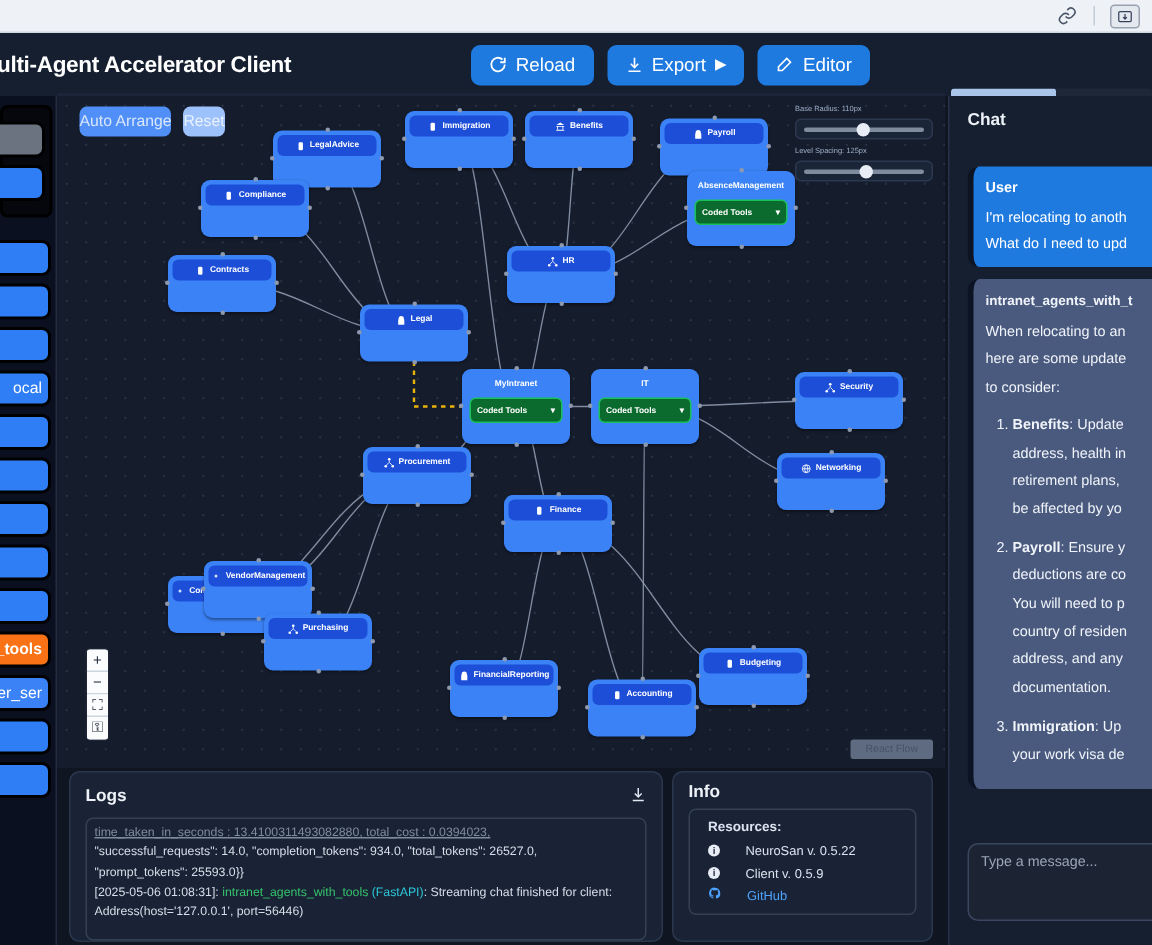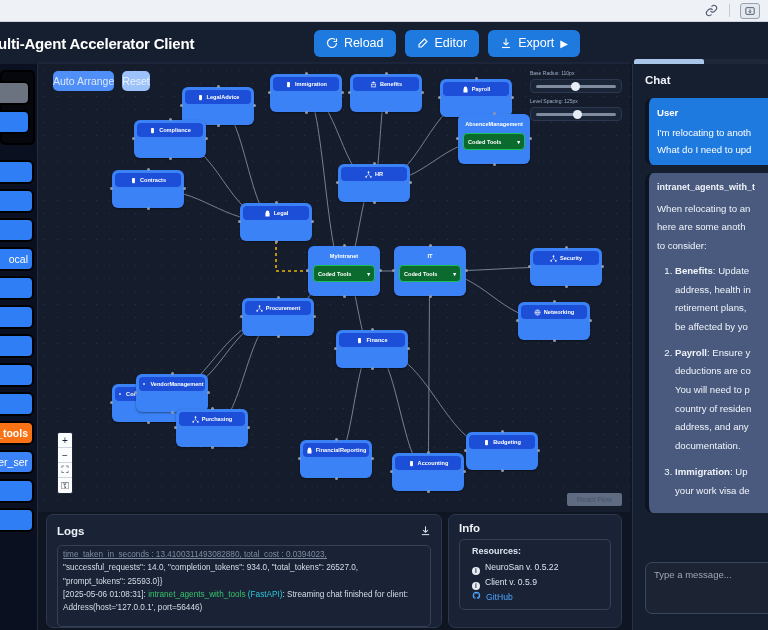--- a/index.html
+++ b/index.html
@@ -144,32 +144,32 @@
     line-height: 1.62;
   }
   .log-faded { color: #7e8ba0; text-decoration: underline; }
   .log-green { color: #35c26b; }
   .log-cyan { color: #2bc6d8; text-align: right; }
   .info-box {
     margin-top: 5px; border: 1px solid #334056; border-radius: 5px; padding: 4px 12px;
     font-size: 8.6px; color: #dbe3ef; line-height: 1.75;
   }
   .info-box b { font-size: 9px; }
-  .info-row { display: flex; align-items: flex-end; gap: 5px; }
+  .info-row { display: flex; align-items: center; gap: 17px; }
   .ibadge { width: 8px; height: 8px; border-radius: 50%; background: #e8edf5; color: #1a2335;
             font-size: 6.5px; display:flex; align-items:center; justify-content:center; font-weight:bold; }
   .glink { color: #4da3ff; }
 
   
   .chat {
     position: absolute; left: 632px; top: 64px; width: 136px; height: 566px;
     background: #161f30; border-left: 1px solid #263149; padding: 10px 0 0 12px;
     overflow: hidden;
   }
-  .chat-title { font-size: 11.5px; font-weight: bold; color: #eef2f8; margin-bottom: 12px; }
+  .chat-title { font-size: 11.5px; font-weight: bold; color: #eef2f8; margin-bottom: 25px; }
   .bubble-user {
     background: #1f7ae0; border-radius: 8px; padding: 6px 8px; width: 160px;
     border-left: 4px solid #0c1322;
     font-size: 9.6px; line-height: 1.85; color: #fff;
   }
   .bubble-user b { display: block; font-size: 9.6px; margin-bottom: 2px; }
   .bubble-agent {
     margin-top: 8px; background: #4a5a7e; border-radius: 8px; padding: 6px 8px; width: 160px;
     border-left: 4px solid #0c1322;
     font-size: 9.6px; line-height: 1.95; color: #f0f4fa;
@@ -218,35 +218,35 @@
             <svg width="12" height="12" viewBox="0 0 24 24" fill="none" stroke="currentColor" stroke-width="2.4">
               <path d="M21 12a9 9 0 11-3-6.7"></path>
               <path d="M21 3v6h-6"></path>
             </svg>
           </span>
         <span>Reload</span>
       </button>
       <button class="hbtn">
         <span>
             <svg width="12" height="12" viewBox="0 0 24 24" fill="none" stroke="currentColor" stroke-width="2.2">
-              <path d="M4 20h5l11-11-5-5L4 15v5z"></path>
-            </svg>
-          </span>
-        <span>Editor</span>
-      </button>
-      <button class="hbtn">
-        <span>
-            <svg width="12" height="12" viewBox="0 0 24 24" fill="none" stroke="currentColor" stroke-width="2.2">
               <path d="M12 3v12"></path>
               <path d="M7 11l5 5 5-5"></path>
               <path d="M4 21h16"></path>
             </svg>
           </span>
         <span>Export</span>
         <span style="font-size:10px">▶</span>
+      </button>
+      <button class="hbtn">
+        <span>
+            <svg width="12" height="12" viewBox="0 0 24 24" fill="none" stroke="currentColor" stroke-width="2.2">
+              <path d="M4 20h5l11-11-5-5L4 15v5z"></path>
+            </svg>
+          </span>
+        <span>Editor</span>
       </button>
     </div>
   </div>
 
   <div class="tabbar-line"></div>
 
   <div class="sidebar">
     <div class="sb-group" id="sb-top">
         <div class="sb-pill gray"></div>
         <div class="sb-pill"></div>
@@ -694,21 +694,21 @@
   <div class="chat">
     <div class="chat-title">Chat</div>
     <div class="bubble-user">
       <b>User</b>
       <span>I'm relocating to anoth</span><br>
       <span>What do I need to upd</span>
     </div>
     <div class="bubble-agent">
       <span class="aname">intranet_agents_with_t</span>
       <span>When relocating to an</span><br>
-      <span>here are some anoth</span><br>
+      <span>here are some update</span><br>
       <span>to consider:</span>
       <ol id="agentlist">
           <li><b>Benefits</b><span>: Update</span><br><span>address, health in</span><br><span>retirement plans,</span><br><span>be affected by yo</span></li>
           <li><b>Payroll</b><span>: Ensure y</span><br><span>deductions are co</span><br><span>You will need to p</span><br><span>country of residen</span><br><span>address, and any</span><br><span>documentation.</span></li>
           <li><b>Immigration</b><span>: Up</span><br><span>your work visa de</span></li>
         </ol>
     </div>
     <div class="composer">Type a message...</div>
   </div>
 </div>

